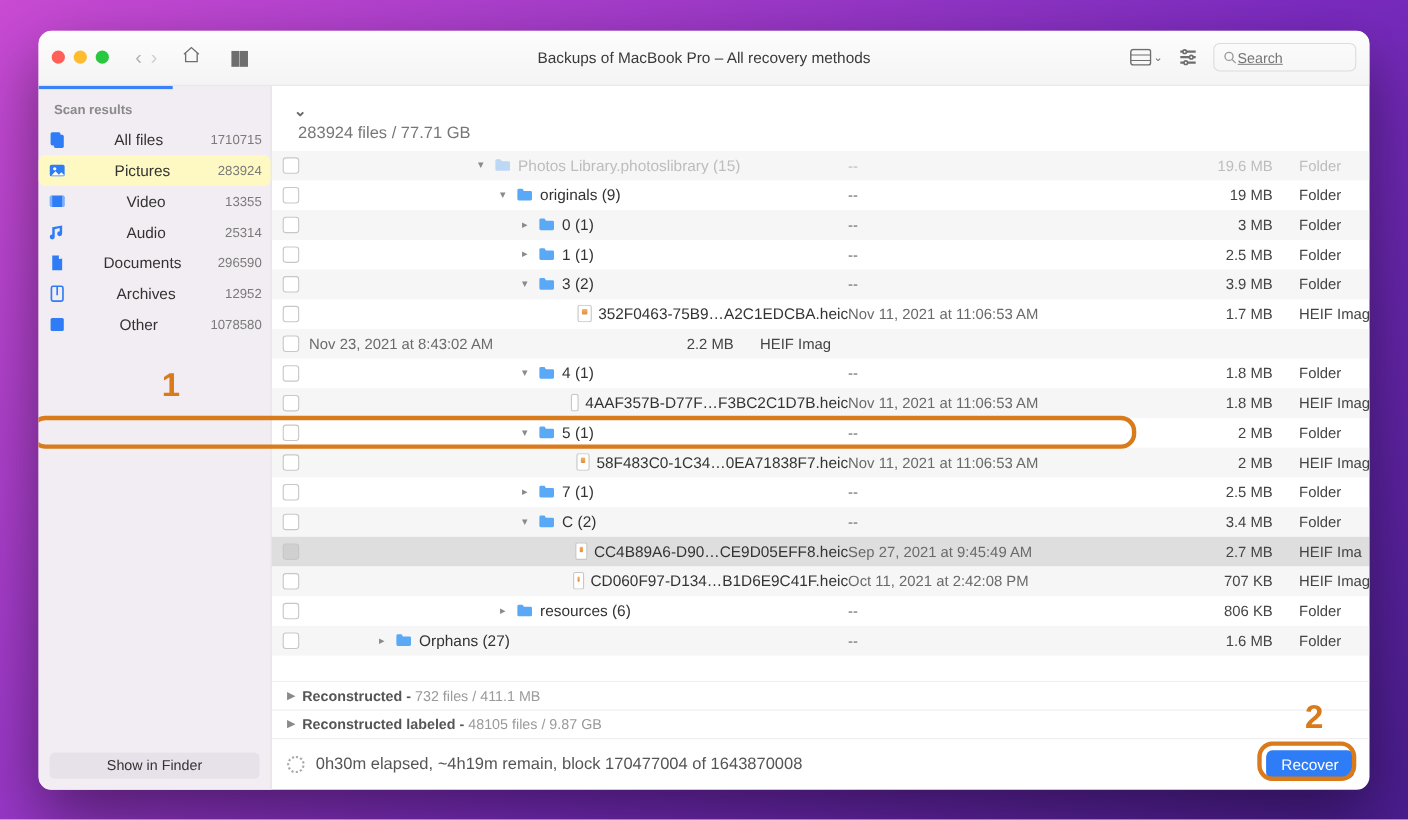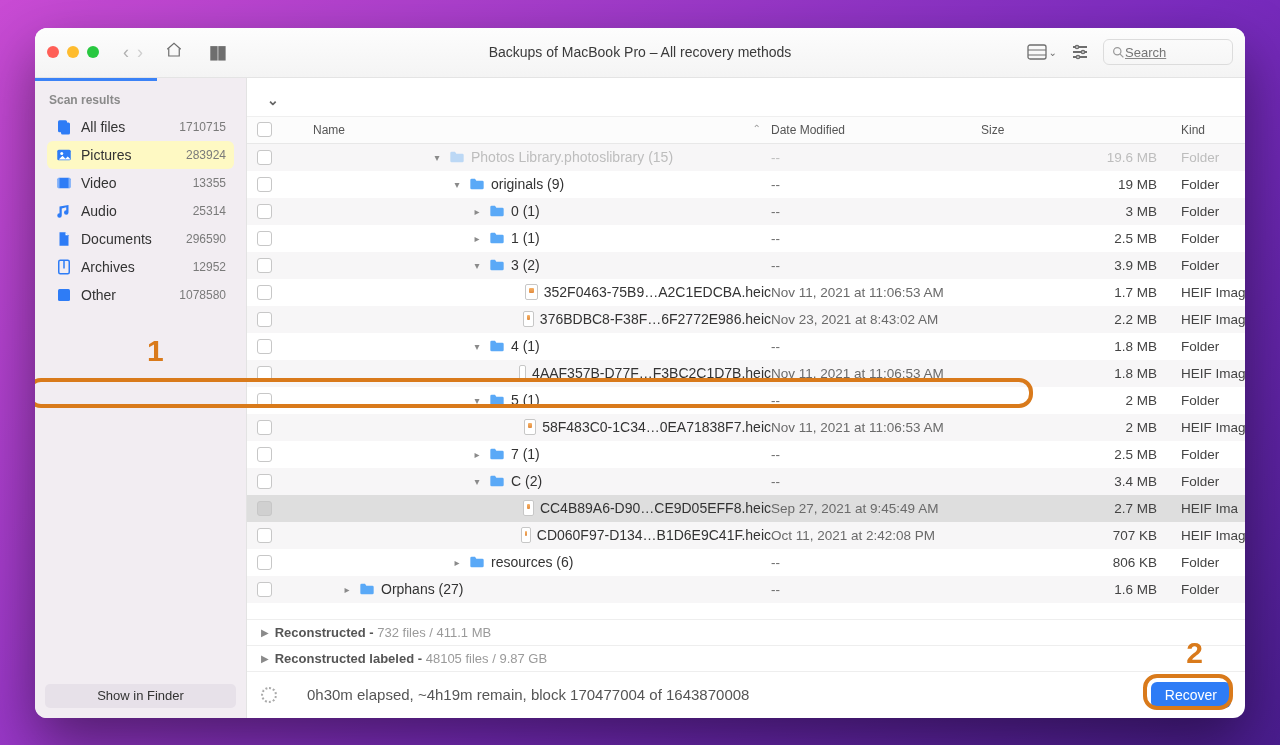--- a/index.html
+++ b/index.html
@@ -40,21 +40,21 @@
   .search-box svg { width:13px; height:13px; fill:#9a9a9a; }
   .search-box input { border:none; outline:none; font-size:13px; color:#888; width: 90px; background:transparent;text-decoration:underline; }
 
   
   .body { flex:1; display:flex; min-height:0; }
 
   
   .sidebar { width:212px; background:#f2edf2; display:flex; flex-direction:column; border-right:1px solid #e3e3e3; }
   .sidebar .tabline { height:3px; background:#3b82f6; width:58%; }
   .sidebar .section-title { font-size:12px; font-weight:600; color:#8a8a8a; padding:12px 14px 6px; }
-  .side-list { display:flex; flex-direction:column; padding: 0 12px; gap:0; }
+  .side-list { display:flex; flex-direction:column; padding: 0 0; gap:0;text-align:center; }
   .side-item { display:flex; align-items:center; height:28px; padding:0 8px; border-radius:6px; gap:8px; font-size:14px; color:#333; }
   .side-item.active { background:#fef9c3; }
   .side-item .icn { width:18px; height:18px; display:flex; align-items:center; justify-content:center; }
   .side-item .icn svg { width:18px; height:18px; fill:#2e7cf6; }
   .side-item .label { flex:1; }
   .side-item .count { font-size:12px; color:#7a7a7a; }
   .sidebar-footer { margin-top:auto; padding:10px; }
   .show-finder { width:100%; height:24px; background:#e7e1e9; border:none; border-radius:5px; font-size:13px; color:#333; }
 
   
@@ -97,21 +97,21 @@
   
 
   
   .recon { border-top:1px solid #eee; font-size:13px; color:#555; padding:5px 14px; display:flex; align-items:center; gap:6px;}
   .recon .chev { color:#8a8a8a; font-size:10px;}
   .recon .meta { color:#9a9a9a; }
 
   
   .statusbar { display:flex; align-items:center; padding:10px 14px; border-top:1px solid #eee; gap:10px; }
   .spinner { width:16px; height:16px; border:2px dotted #aaa; border-radius:50%; }
-  .status-text { font-size:15px; color:#555; flex:1;margin-left:20px;}
+  .status-text { font-size:15px; color:#555; flex:1;}
   .recover-btn { background:#2e7cf6; color:#fff; border:none; border-radius:6px; padding:5px 14px; font-size:14px; }
 
   
   .ann { position:absolute; border:4px solid #d97a1b; border-radius:14px; pointer-events:none;}
   .ann-label { position:absolute; font-size:30px; font-weight:700; color:#d97a1b; pointer-events:none;}
 
   .sliders-icon { width:18px; height:18px; }
   .sliders-icon line { stroke:#6e6e6e; stroke-width:2;}
   .grid-icon rect { fill:none; stroke:#6e6e6e; stroke-width:1.3;}
 </style>
@@ -246,31 +246,23 @@
       <div class="sidebar-footer">
         <button class="show-finder">Show in Finder</button>
       </div>
     </div>
 
     <div class="main">
       <div class="main-header">
         <h1>
           <span class="chev">⌄</span>
         </h1>
+        <div class="subtitle">283924 files / 77.71 GB</div>
       </div>
 
-      <div class="cols">
-        <div class="col-check">
-            <span class="chk"></span>
-          </div>
-        <div class="col-name"><span>Name</span><span class="sort">⌃</span></div>
-        <div class="col-date">Date Modified</div>
-        <div class="col-size">Size</div>
-        <div class="col-kind">Kind</div>
-      </div>
 
       <div class="filelist" id="filelist">
           <div class="row faded">
             <div class="rc-check">
               <span class="chk"></span>
             </div>
             <div class="rc-name" style="padding-left:150px">
               <span class="disclose">▾</span>
               <span class="folder-icon"><svg viewBox="0 0 24 20">
                   <path d="M2 4a2 2 0 0 1 2-2h5l2 3h9a2 2 0 0 1 2 2v9a2 2 0 0 1-2 2H4a2 2 0 0 1-2-2V4z"></path>
@@ -350,25 +342,20 @@
               <span class="file-icon"></span>
               <span>352F0463-75B9…A2C1EDCBA.heic</span>
             </div>
             <div class="rc-date">Nov 11, 2021 at 11:06:53 AM</div>
             <div class="rc-size">1.7 MB</div>
             <div class="rc-kind">HEIF Imag</div>
           </div>
           <div class="row">
             <div class="rc-check">
               <span class="chk"></span>
-            </div>
-            <div class="rc-name" style="padding-left:228px">
-              <span class="disclose"></span>
-              <span class="file-icon"></span>
-              <span>376BDBC8-F38F…6F2772E986.heic</span>
             </div>
             <div class="rc-date">Nov 23, 2021 at 8:43:02 AM</div>
             <div class="rc-size">2.2 MB</div>
             <div class="rc-kind">HEIF Imag</div>
           </div>
           <div class="row">
             <div class="rc-check">
               <span class="chk"></span>
             </div>
             <div class="rc-name" style="padding-left:190px">

